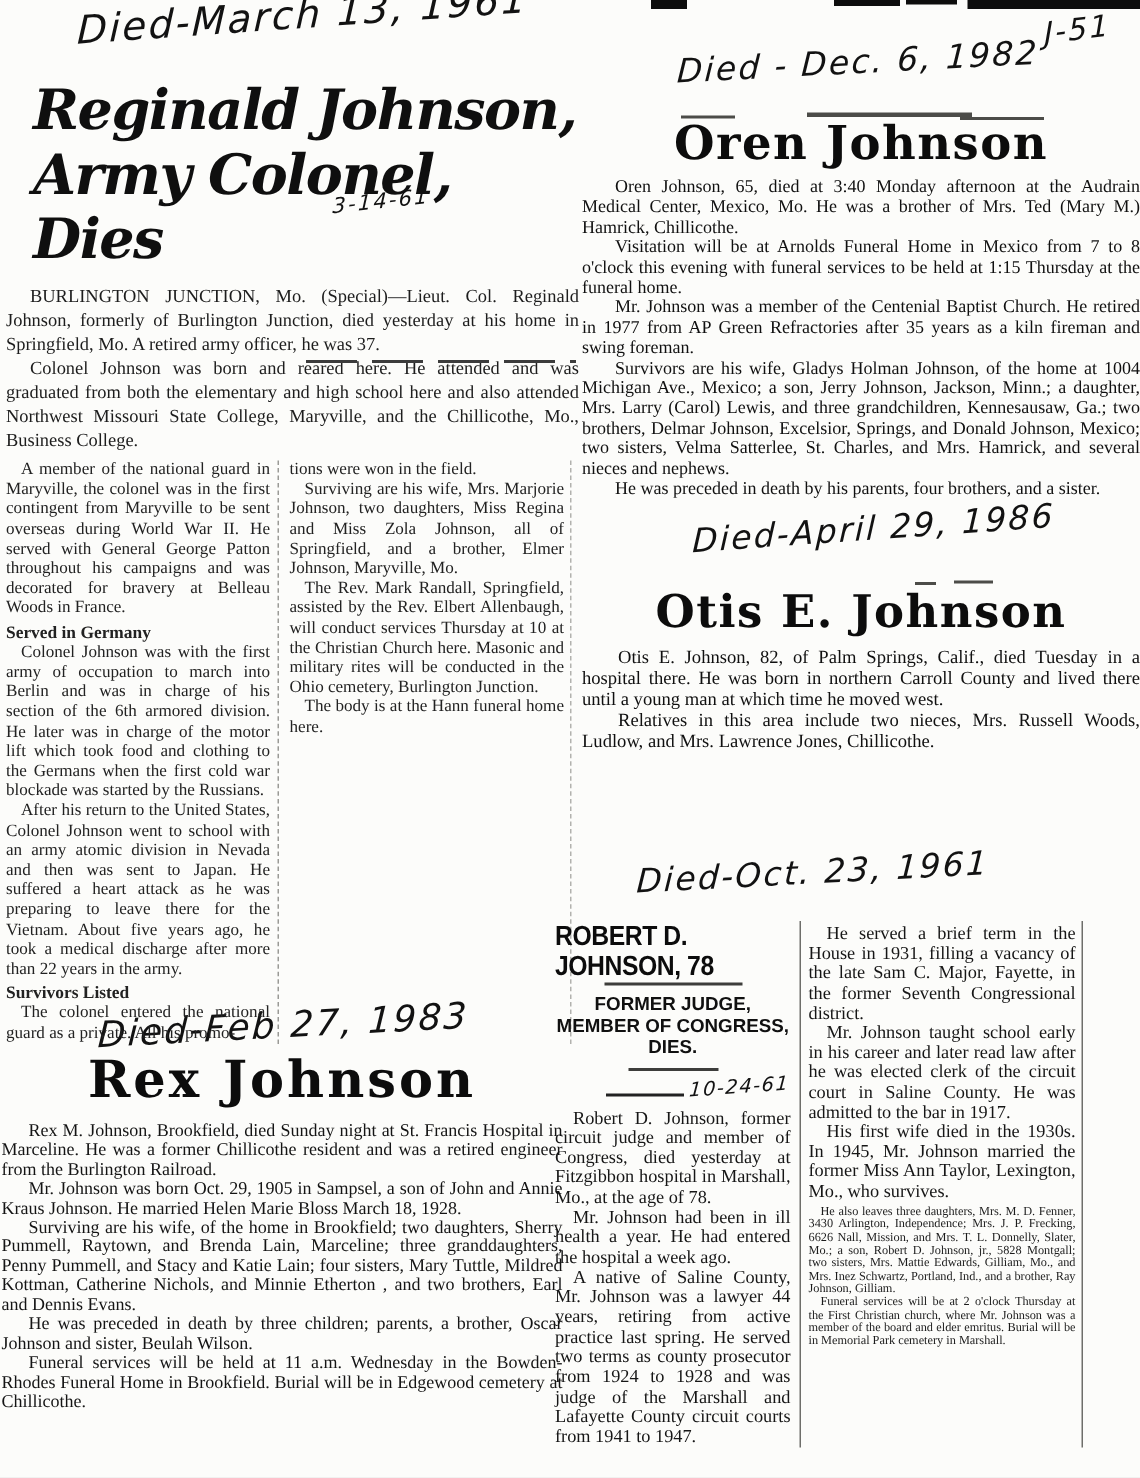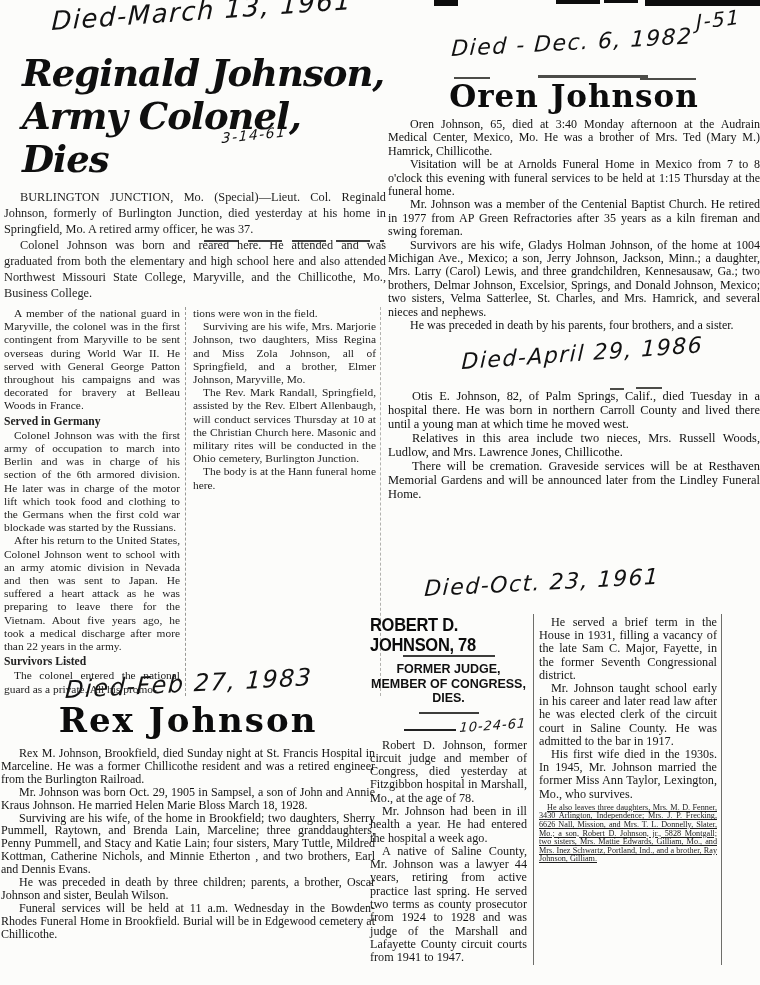--- a/index.html
+++ b/index.html
@@ -75,21 +75,21 @@
     font-family:"Liberation Sans", sans-serif; font-weight:bold;
     font-size:11.5px; line-height:13.5px; text-align:center; color:#141414;
     margin-top:9px;
   }
   .rob-date-row { display:flex; align-items:flex-end; justify-content:flex-end; margin-top:3px; height:16px; }
   .rob-date-line { flex:0 0 52px; height:1.5px; background:#222; margin:0 4px 4px 0; }
   .rob-body { margin-top:4px; font-size:12.2px; line-height:13.3px; color:#161616; }
   .rob-body p { text-indent:12px; }
   .rob-right-body { font-size:12.2px; line-height:13.2px; color:#161616; }
   .rob-right-body p { text-indent:12px; }
-  .rob-small { font-size:8.2px; line-height:8.6px; color:#1c1c1c; margin-top:3px;text-decoration:underline; }
+  .rob-small { font-size:8.2px; line-height:8.6px; color:#1c1c1c; margin-top:3px; }
   .rob-small p { text-indent:8px; }
   
   #clip-rex { left:1px; top:698px; width:374px; }
   .rex-head { font-size:34px; line-height:37px; margin-top:4px; letter-spacing:2px; }
   .rex-body { margin-top:8px; font-size:12px; line-height:12.9px; color:#141414; }
   .rex-body p { text-indent:18px; }
 </style>
 </head>
 <body>
 
@@ -146,24 +146,24 @@
       <p>Visitation will be at Arnolds Funeral Home in Mexico from 7 to 8 o'clock this evening with funeral services to be held at 1:15 Thursday at the funeral home.</p>
       <p>Mr. Johnson was a member of the Centenial Baptist Church. He retired in 1977 from AP Green Refractories after 35 years as a kiln fireman and swing foreman.</p>
       <p>Survivors are his wife, Gladys Holman Johnson, of the home at 1004 Michigan Ave., Mexico; a son, Jerry Johnson, Jackson, Minn.; a daughter, Mrs. Larry (Carol) Lewis, and three grandchildren, Kennesausaw, Ga.; two brothers, Delmar Johnson, Excelsior, Springs, and Donald Johnson, Mexico; two sisters, Velma Satterlee, St. Charles, and Mrs. Hamrick, and several nieces and nephews.</p>
       <p>He was preceded in death by his parents, four brothers, and a sister.</p>
     </div>
   </article>
 
   <article class="clip" id="clip-otis">
     <div class="dash" style="position:absolute; left:222px; top:5px; width:14px; height:2px;"></div>
     <div class="dash" style="position:absolute; left:248px; top:4px; width:26px; height:2px;"></div>
+    <h1 class="serif-head otis-head">Otis E. Johnson</h1>
     <div class="np otis-body">
       <p>Otis E. Johnson, 82, of Palm Springs, Calif., died Tuesday in a hospital there. He was born in northern Carroll County and lived there until a young man at which time he moved west.</p>
       <p>Relatives in this area include two nieces, Mrs. Russell Woods, Ludlow, and Mrs. Lawrence Jones, Chillicothe.</p>
-      <p>There will be cremation. Graveside services will be at Resthaven Memorial Gardens and will be announced later from the Lindley Funeral Home.</p>
     </div>
   </article>
 
   <article class="clip" id="clip-robert">
     <div class="rob-cols">
       <div class="rob-left">
         <h1 class="rob-head">ROBERT D. JOHNSON, 78</h1>
         <div class="rob-rule"></div>
         <h2 class="rob-sub1">FORMER JUDGE, MEMBER OF CONGRESS, DIES.</h2>
         <div class="rob-rule" style="width:60px; margin-top:6px;"></div>
@@ -178,20 +178,21 @@
         </div>
       </div>
       <div class="rob-right">
         <div class="np rob-right-body">
           <p>He served a brief term in the House in 1931, filling a vacancy of the late Sam C. Major, Fayette, in the former Seventh Congressional district.</p>
           <p>Mr. Johnson taught school early in his career and later read law after he was elected clerk of the circuit court in Saline County. He was admitted to the bar in 1917.</p>
           <p>His first wife died in the 1930s. In 1945, Mr. Johnson married the former Miss Ann Taylor, Lexington, Mo., who survives.</p>
         </div>
         <div class="np rob-small">
           <p>He also leaves three daughters, Mrs. M. D. Fenner, 3430 Arlington, Independence; Mrs. J. P. Frecking, 6626 Nall, Mission, and Mrs. T. L. Donnelly, Slater, Mo.; a son, Robert D. Johnson, jr., 5828 Montgall; two sisters, Mrs. Mattie Edwards, Gilliam, Mo., and Mrs. Inez Schwartz, Portland, Ind., and a brother, Ray Johnson, Gilliam.</p>
+          <p>Funeral services will be at 2 o'clock Thursday at the First Christian church, where Mr. Johnson was a member of the board and elder emritus. Burial will be in Memorial Park cemetery in Marshall.</p>
         </div>
       </div>
     </div>
   </article>
 
   <article class="clip" id="clip-rex">
     <h1 class="serif-head rex-head">Rex Johnson</h1>
     <div class="np rex-body">
       <p>Rex M. Johnson, Brookfield, died Sunday night at St. Francis Hospital in Marceline. He was a former Chillicothe resident and was a retired engineer from the Burlington Railroad.</p>
       <p>Mr. Johnson was born Oct. 29, 1905 in Sampsel, a son of John and Annie Kraus Johnson. He married Helen Marie Bloss March 18, 1928.</p>

